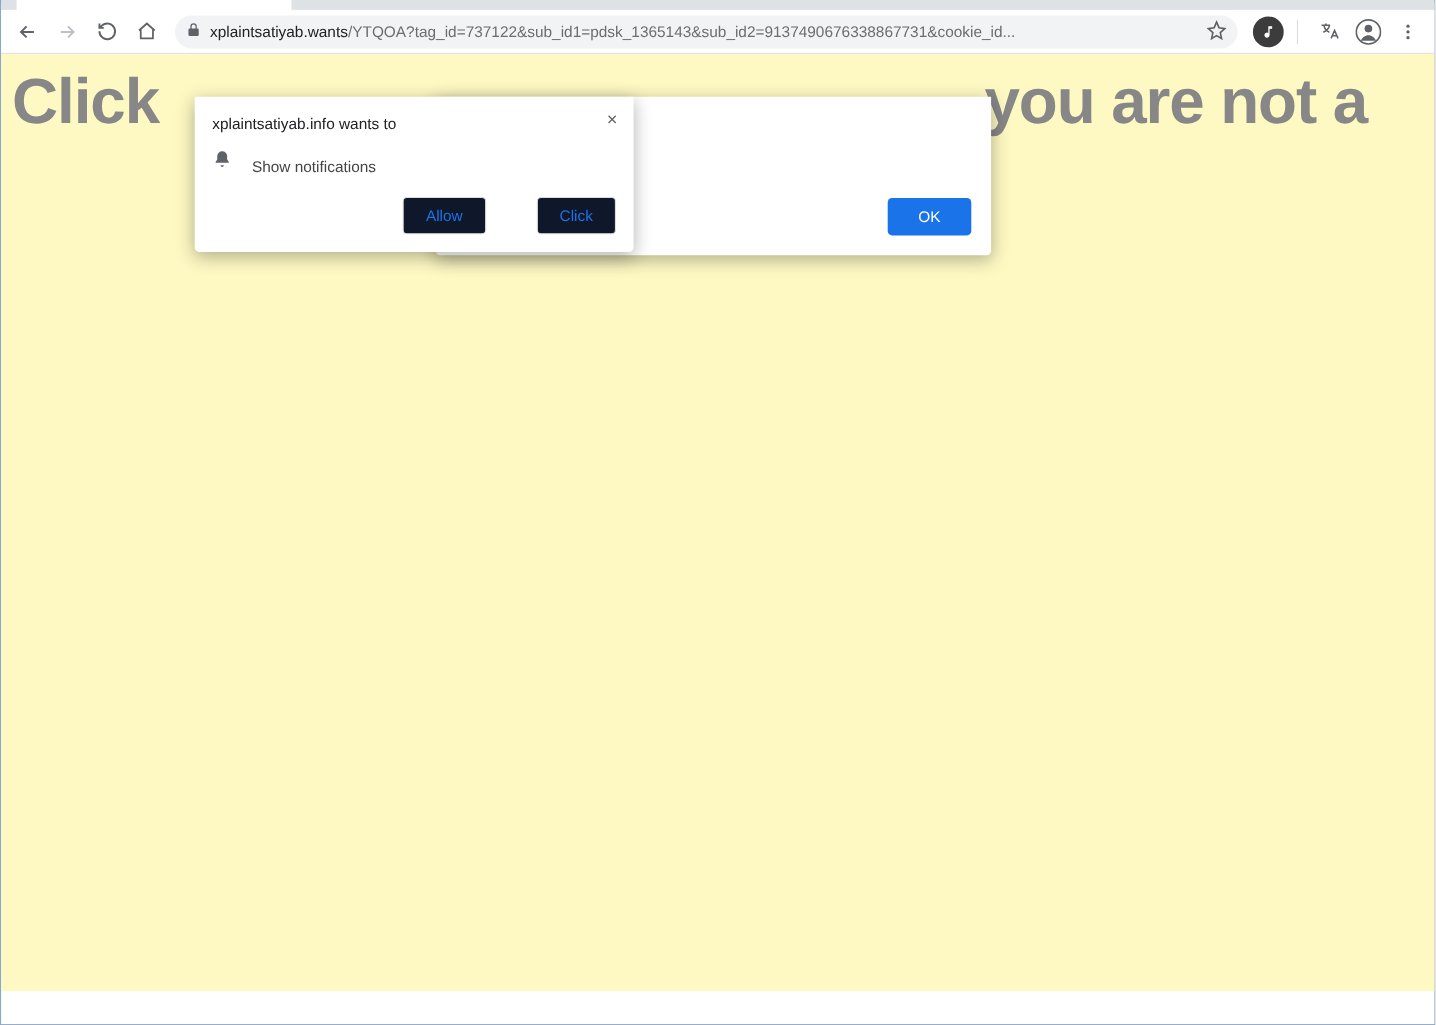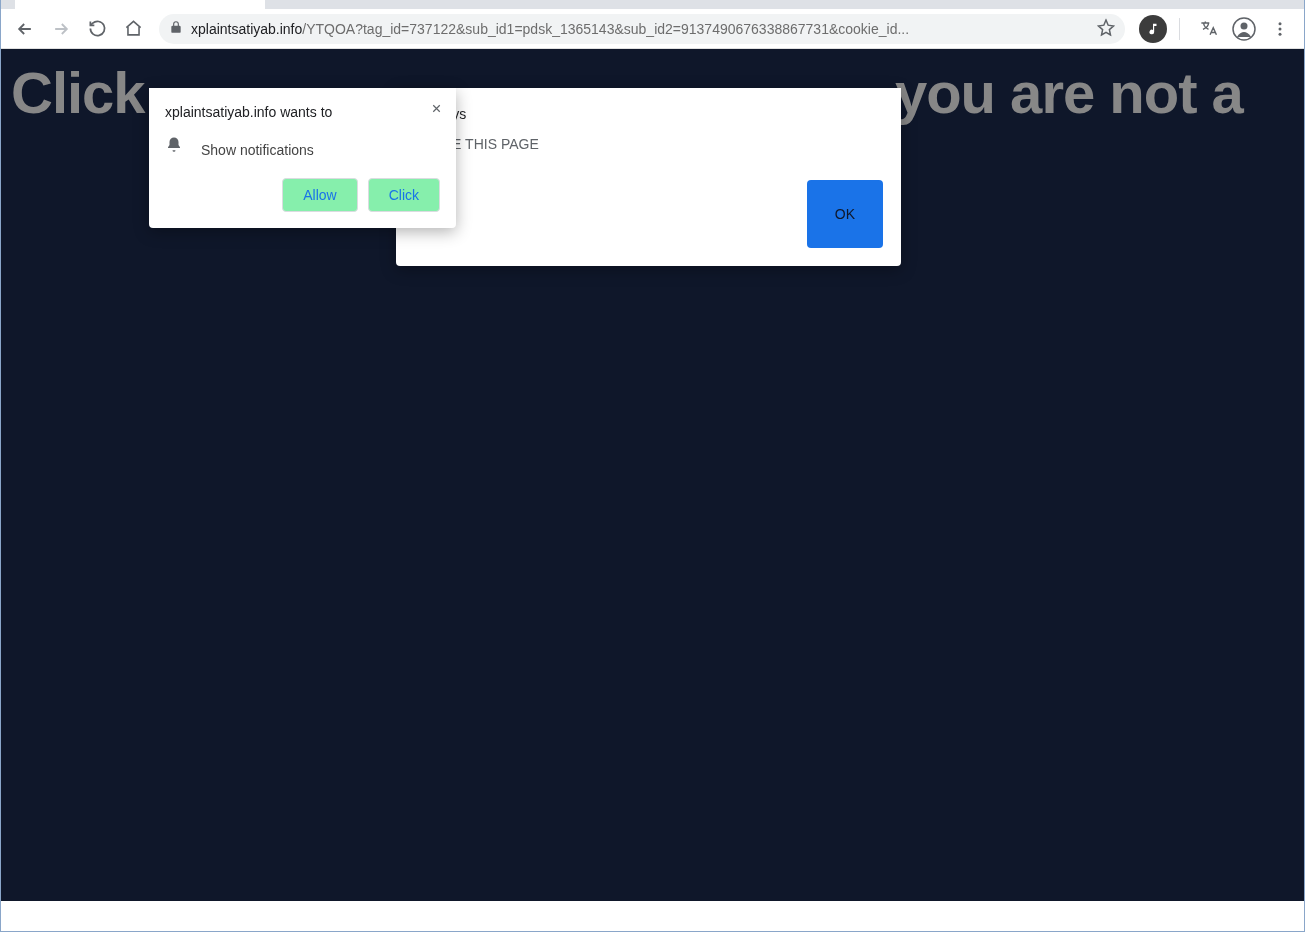--- a/index.html
+++ b/index.html
@@ -134,40 +134,40 @@
     .toolbar-sep {
       width: 1px;
       height: 22px;
       background: #dadce0;
       margin: 0 8px;
     }
     .content {
       position: relative;
       width: 100%;
       height: calc(100% - 78px);
-      background: #0f172a;
+      background: #fef9c3;
       overflow: hidden;
       text-decoration: underline;
     }
     .bg-text {
       position: absolute;
       top: 10px;
       left: 10px;
       right: 0;
       font-size: 58px;
       font-weight: bold;
       color: #878787;
       white-space: nowrap;
       letter-spacing: -1px;
     }
     .notif-popup {
       position: absolute;
-      left: 148px;
+      left: 176px;
       top: 87px;
-      width: 307px;
+      width: 399px;
       background: #fff;
       box-shadow: 0 4px 16px rgba(0,0,0,0.3);
       border-radius: 0 0 4px 4px;
       padding: 16px;
       z-index: 20;
     }
     .notif-title {
       font-size: 14px;
       color: #202124;
       margin-bottom: 16px;
@@ -180,25 +180,26 @@
     }
     .notif-bell { color: #5f6368; }
     .notif-text { font-size: 14px; color: #444; }
     .notif-btns {
       display: flex;
       justify-content: flex-end;
       gap: 10px;
     }
     .notif-btn {
       border: 1px solid #dadce0;
-      background: #86efac;
+      background: #0f172a;
       color: #1a73e8;
       font-size: 14px;
       padding: 8px 20px;
       border-radius: 4px;
+      margin-left: 36px;
     }
     .notif-close {
       position: absolute;
       top: 10px;
       right: 10px;
       color: #5f6368;
       width: 20px;
       height: 20px;
       display: flex;
       align-items: center;
@@ -224,25 +225,25 @@
       font-size: 14px;
       color: #5f6368;
       margin-bottom: 28px;
     }
     .alert-btns {
       display: flex;
       justify-content: flex-end;
     }
     .alert-ok {
       background: #1a73e8;
-      color: #0f172a;
+      color: #ffffff;
       border: none;
       font-size: 14px;
       font-weight: 500;
-      padding: 26px 28px;
+      padding: 9px 28px;
       border-radius: 4px;
     }
     .globe-icon { color: #5f6368; }
     .lock-icon { color: #5f6368; flex-shrink: 0; }
   </style>
 </head>
 <body>
 
 <div class="window-border">
   <div class="top-accent"></div>
@@ -297,21 +298,21 @@
           <path d="M5 10v10h14V10"></path>
         </svg>
     </div>
 
     <div class="omnibox">
       <span class="lock-icon">
         <svg width="14" height="14" viewBox="0 0 24 24" fill="currentColor">
             <path d="M12 2a5 5 0 0 0-5 5v3H6a2 2 0 0 0-2 2v8a2 2 0 0 0 2 2h12a2 2 0 0 0 2-2v-8a2 2 0 0 0-2-2h-1V7a5 5 0 0 0-5-5zm-3 5a3 3 0 1 1 6 0v3H9V7z"></path>
           </svg>
       </span>
-      <span><span class="domain">xplaintsatiyab.info</span><span>/YTQOA?tag_id=737122&amp;sub_id1=pdsk_1365143&amp;sub_id2=9137490676338867731&amp;cookie_id...</span></span>
+      <span><span class="domain">xplaintsatiyab.wants</span><span>/YTQOA?tag_id=737122&amp;sub_id1=pdsk_1365143&amp;sub_id2=9137490676338867731&amp;cookie_id...</span></span>
       <span class="omnibox-star">
         <svg width="18" height="18" viewBox="0 0 24 24" fill="none" stroke="currentColor" stroke-width="2">
             <path d="M12 2l2.9 6.9L22 10l-5.5 4.8L18 22l-6-3.5L6 22l1.5-7.2L2 10l7.1-1.1L12 2z"></path>
           </svg>
       </span>
     </div>
 
     <div class="ext-icon">
       <svg width="14" height="14" viewBox="0 0 24 24" fill="currentColor">
           <path d="M12 3v10.55A4 4 0 1 0 14 17V7h4V3h-6z"></path>

